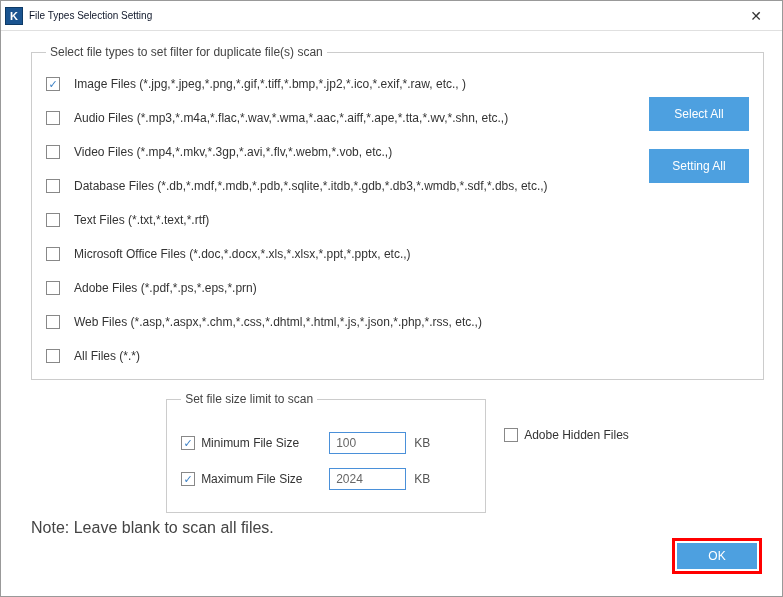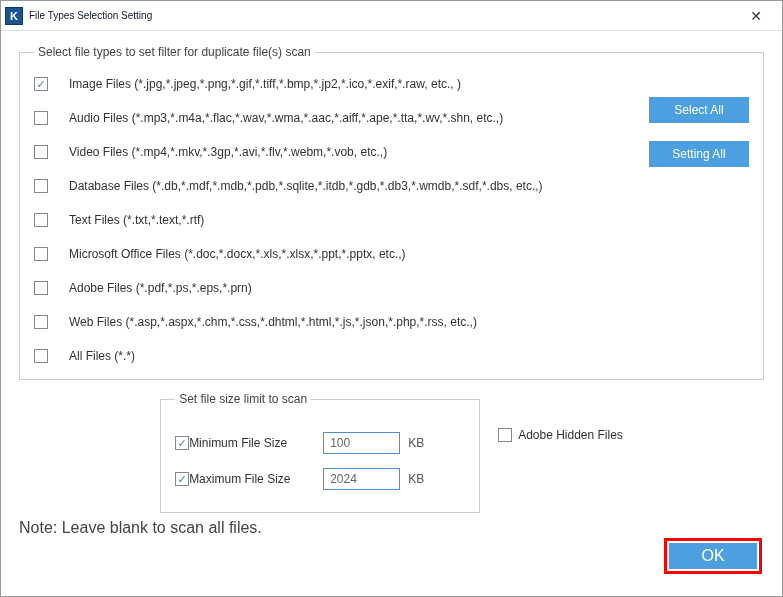--- a/index.html
+++ b/index.html
@@ -33,21 +33,21 @@
   font-size: 11px;
   margin-right: 6px;
 }
 .title-text { flex: 1; font-size: 10px; color: #0f172a; }
 .close-btn {
   width: 40px; height: 28px;
   display: flex; align-items: center; justify-content: center;
   font-size: 14px; color: #333; cursor: pointer;
 }
 
-.content { padding: 14px 18px 16px 18px; }
+.content { padding: 14px 18px 16px 18px; margin-left: 12px; }
 
 fieldset.group {
   border: 1px solid #ccc;
   padding: 12px 14px 10px 14px;
   position: relative;
 }
 fieldset.group legend {
   padding: 0 4px;
   color: #444;
   font-size: 12px;
@@ -57,21 +57,21 @@
   display: flex;
   gap: 12px;
   align-items: flex-start;
 }
 .types-list { flex: 1; }
 .types-actions { width: 100px; display: flex; flex-direction: column; gap: 18px; padding-top: 26px; }
 
 .row {
   display: flex;
   align-items: center;
-  gap: 21px;
+  gap: 14px;
   margin: 10px 0 20px 0;
 }
 .types-list .row:first-child { margin-top: 6px; }
 .types-list .row:last-child { margin-bottom: 6px; }
 
 .chk {
   width: 14px; height: 14px;
   border: 1px solid #888;
   background: #fff;
   display: inline-flex;
@@ -81,21 +81,21 @@
   flex-shrink: 0;
 }
 .chk.checked::after {
   content: "✓";
   color: #3a7fc4;
   font-size: 11px;
   line-height: 1;
 }
 
 .btn {
-  height: 26px;
+  height: 34px;
   background: #4da0e0;
   color: #fff;
   border: none;
   font-size: 12px;
   cursor: pointer;
   text-align: center;
   display: flex;
   align-items: center;
   justify-content: center;
 }
@@ -114,21 +114,21 @@
   width: 320px;
 }
 fieldset.size-group legend { padding: 0 4px; color: #444; font-size: 12px; }
 
 .size-row {
   display: flex;
   align-items: center;
   gap: 8px;
   margin: 14px 0;
 }
-.size-row .label-col { width: 140px; display: flex; align-items: center; }
+.size-row .label-col { width: 140px; display: flex; align-items: center; gap: 6px; }
 .size-input {
   width: 77px;
   height: 22px;
   border: 1px solid #4a90d9;
   padding: 0 6px;
   font-size: 12px;
   color: #666;
 }
 .unit { color: #555; }
 
@@ -142,26 +142,26 @@
 .note { margin-top: 6px; color: #444; font-size: 16px; }
 
 .ok-wrap {
   position: absolute;
   right: 20px;
   bottom: 22px;
   border: 3px solid #ff0000;
   padding: 2px;
 }
 .ok-btn {
-  width: 88px;
+  width: 80px;
   height: 26px;
   background: #4da0e0;
   color: #fff;
   border: none;
-  font-size: 16px;
+  font-size: 12px;
   cursor: pointer;
 }
 </style>
 </head>
 <body>
 
 <div class="titlebar">
   <div class="app-icon">K</div>
   <div class="title-text">File Types Selection Setting</div>
   <div class="close-btn">

